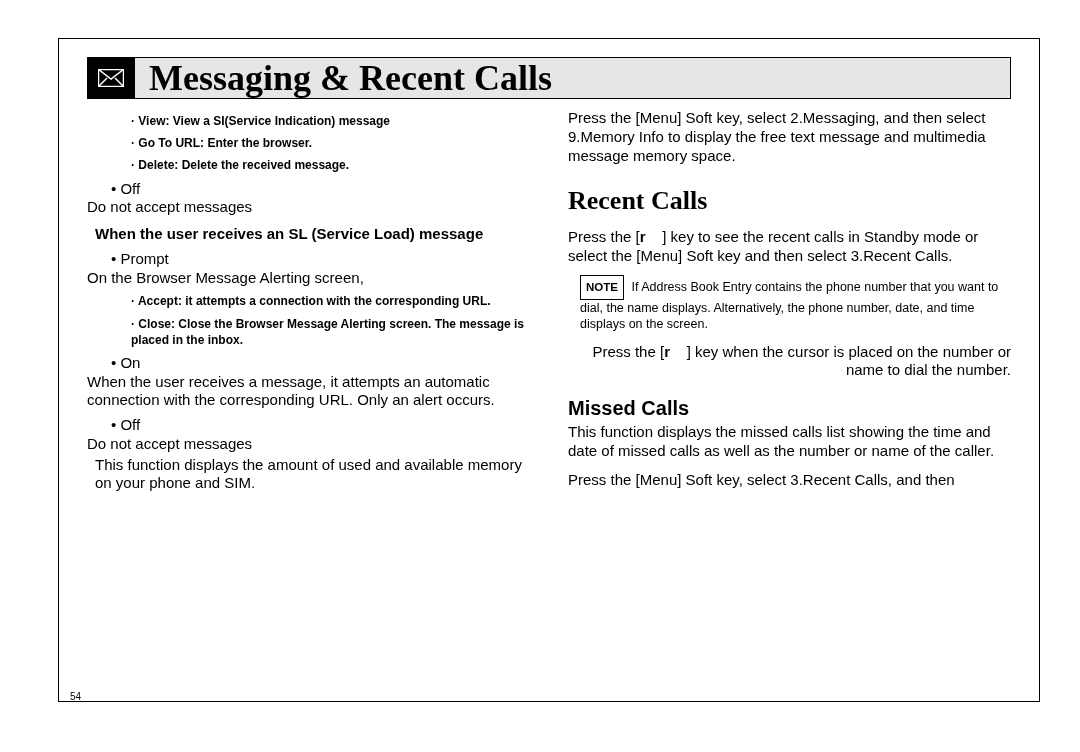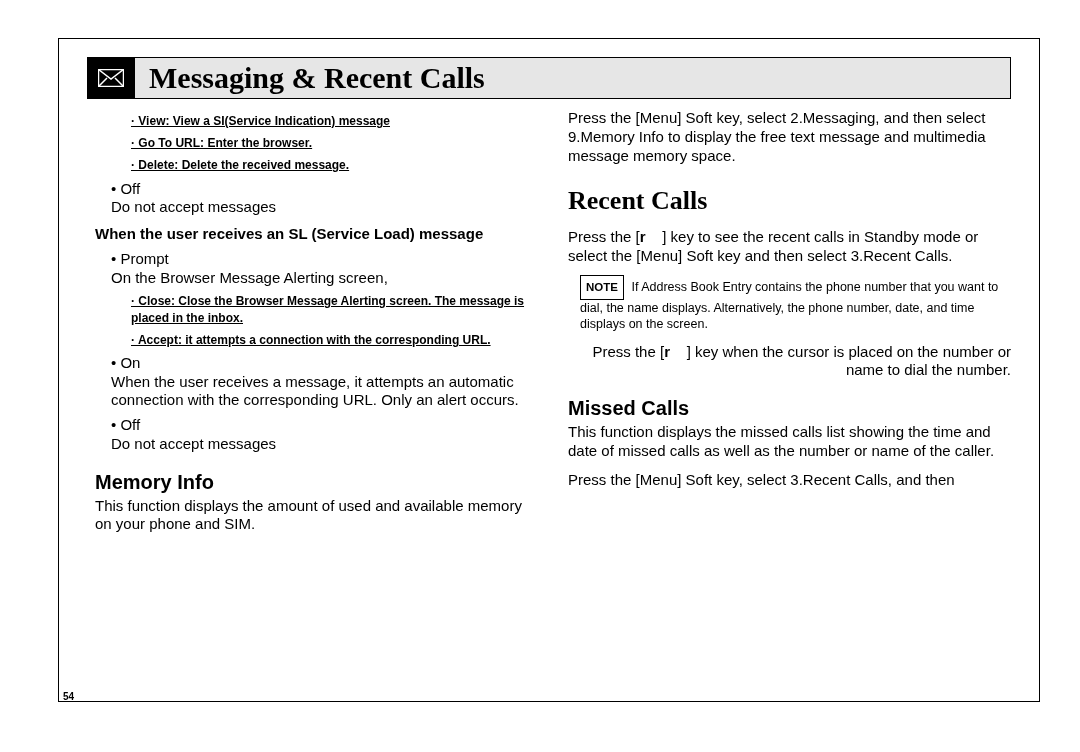--- a/index.html
+++ b/index.html
@@ -34,21 +34,21 @@
     height: 42px;
     background: #000;
     display: flex;
     align-items: center;
     justify-content: center;
     margin: -1px 0 -1px -1px;
   }
   .header-icon-box svg { fill: #fff; }
   .header-title {
     font-family: "Times New Roman", Times, serif;
-    font-size: 30px;
+    font-size: 36px;
     font-weight: bold;
     padding-left: 14px;
     color: #000;
   }
   .columns {
     display: flex;
     gap: 26px;
   }
   .col {
     width: 50%;
@@ -56,28 +56,26 @@
     line-height: 1.25;
     color: #000;
   }
   .sub-bullet {
     font-size: 12px;
     font-weight: bold;
     margin-left: 44px;
     margin-top: 6px;
     margin-bottom: 2px;
     line-height: 1.35;
-    text-decoration: underline;
   }
   .mid-bullet {
     margin-left: 24px;
     margin-top: 6px;
   }
   .mid-body {
-    margin-left: 24px;
   }
   .bold-para {
     font-weight: bold;
     margin-top: 8px;
     margin-left: 8px;
   }
   .h2 {
     font-weight: bold;
     font-size: 20px;
     margin-top: 16px;
@@ -106,24 +104,24 @@
   .note-label {
     border: 1px solid #000;
     padding: 4px 5px;
     font-weight: bold;
     font-size: 11.5px;
     display: inline-block;
     margin-right: 4px;
   }
   .page-num {
     position: absolute;
-    left: 4px;
+    left: 11px;
     bottom: -2px;
     font-size: 10px;
-    font-weight: bold;
+    font-weight: normal;
   }
 </style>
 </head>
 <body>
 
 <div class="page-frame">
 
   <div class="header-bar">
     <div class="header-icon-box">
       <svg width="26" height="18" viewBox="0 0 26 18">
@@ -143,30 +141,29 @@
       <div class="sub-bullet">· Delete: Delete the received message.</div>
 
       <div class="mid-bullet">• Off</div>
       <div class="mid-body">Do not accept messages</div>
 
       <div class="bold-para">When the user receives an SL (Service Load) message</div>
 
       <div class="mid-bullet">• Prompt</div>
       <div class="mid-body">On the Browser Message Alerting screen,</div>
 
+      <div class="sub-bullet">· Accept: it attempts a connection with the corresponding URL.</div>
       <div class="sub-bullet">· Close: Close the Browser Message Alerting screen. The message is placed in the inbox.</div>
-      <div class="sub-bullet">· Accept: it attempts a connection with the corresponding URL.</div>
 
       <div class="mid-bullet">• On</div>
       <div class="mid-body">When the user receives a message, it attempts an automatic connection with the corresponding URL. Only an alert occurs.</div>
 
       <div class="mid-bullet">• Off</div>
       <div class="mid-body">Do not accept messages</div>
 
-      <div class="h2">Memory Info</div>
       <div class="body-p">This function displays the amount of used and available memory on your phone and SIM.</div>
 
       <div class="page-num">54</div>
     </div>
 
     <div class="col">
       <div class="body-p" style="margin-left:6px;">Press the [Menu] Soft key, select 2.Messaging, and then select 9.Memory Info to display the free text message and multimedia message memory space.</div>
 
       <div class="big-h">Recent Calls</div>
 

